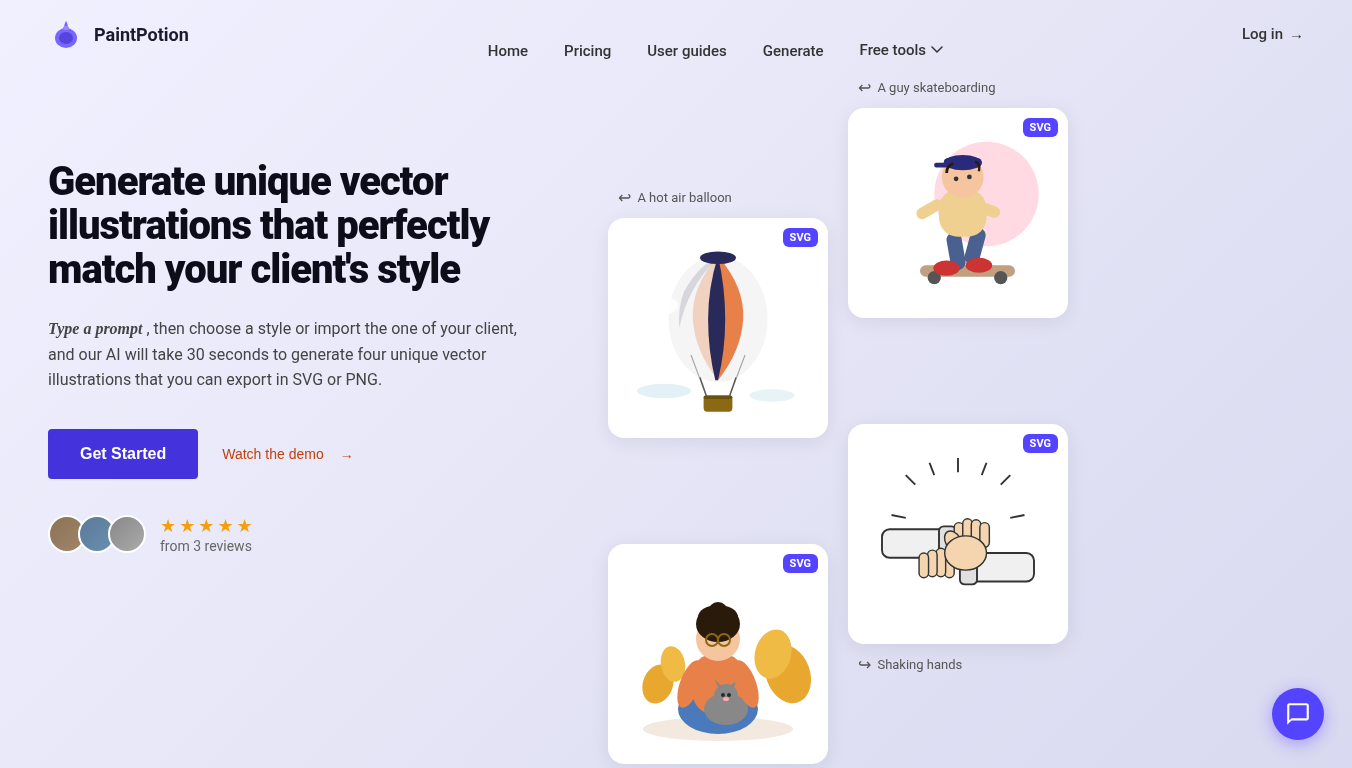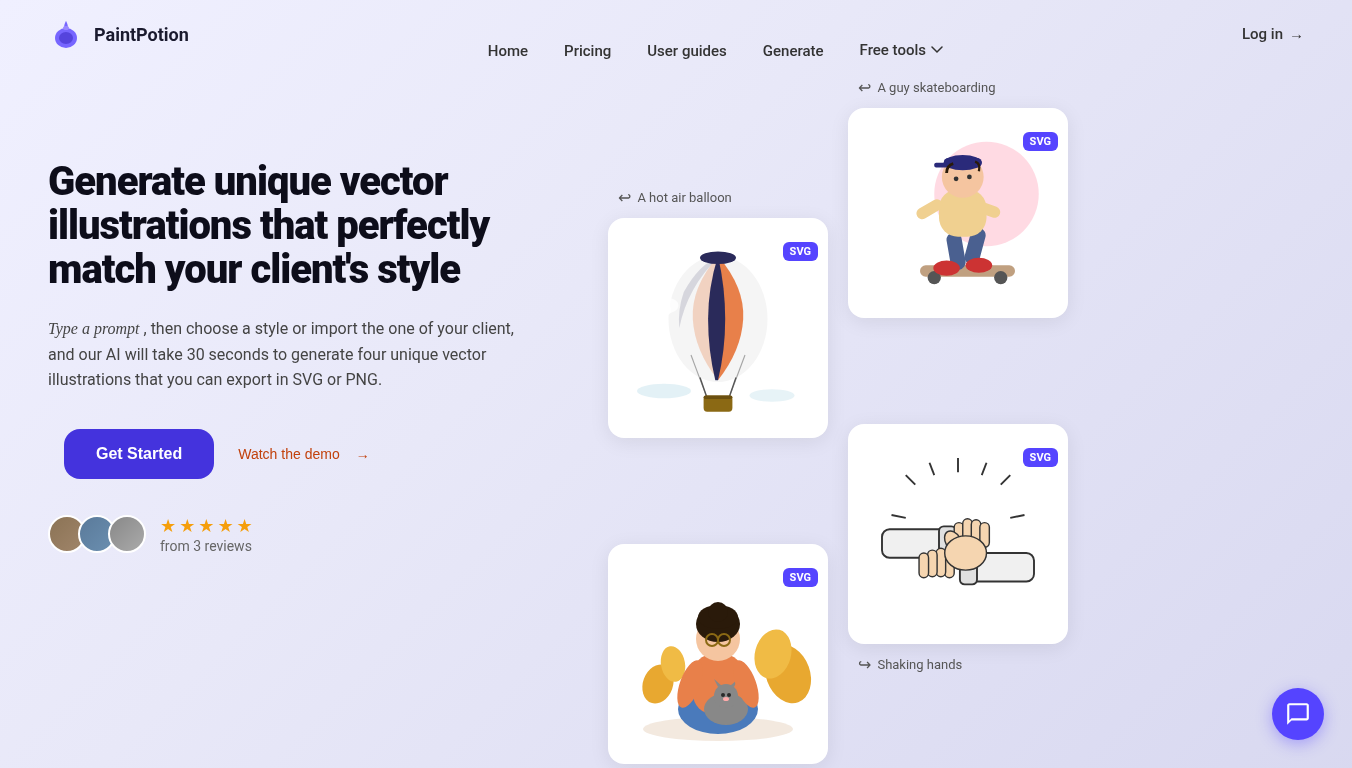--- a/index.html
+++ b/index.html
@@ -89,39 +89,38 @@
     }
     .hero-subtitle {
       font-size: 16px;
       color: #444;
       line-height: 1.6;
       margin-bottom: 36px;
       max-width: 480px;
     }
     .hero-subtitle strong {
       font-style: italic;
-      font-weight: 400;
+      font-weight: 700;
       font-family: Georgia, serif;
     }
     .hero-cta {
       display: flex;
       align-items: center;
       gap: 24px;
       margin-bottom: 36px;
     }
     .btn-primary {
       background: #4433dd;
       color: #fff;
       border: none;
-      border-radius: 16px;
+      border-radius: 4px;
       padding: 16px 32px;
       font-size: 16px;
       font-weight: 700;
       cursor: pointer;
-      margin-left: 16px;
     }
     .btn-demo {
       background: transparent;
       border: none;
       font-size: 14px;
       color: #c2410c;
       cursor: pointer;
       display: flex;
       align-items: center;
       gap: 16px;
@@ -182,21 +181,21 @@
 
     .illus-card {
       background: #fff;
       border-radius: 16px;
       overflow: hidden;
       position: relative;
       box-shadow: 0 4px 20px rgba(0,0,0,0.08);
     }
     .illus-card .svg-badge {
       position: absolute;
-      top: 24px;
+      top: 10px;
       right: 10px;
       background: #5544ff;
       color: #fff;
       font-size: 11px;
       font-weight: 700;
       padding: 3px 7px;
       border-radius: 6px;
       z-index: 2;
     }
     .label-above {

